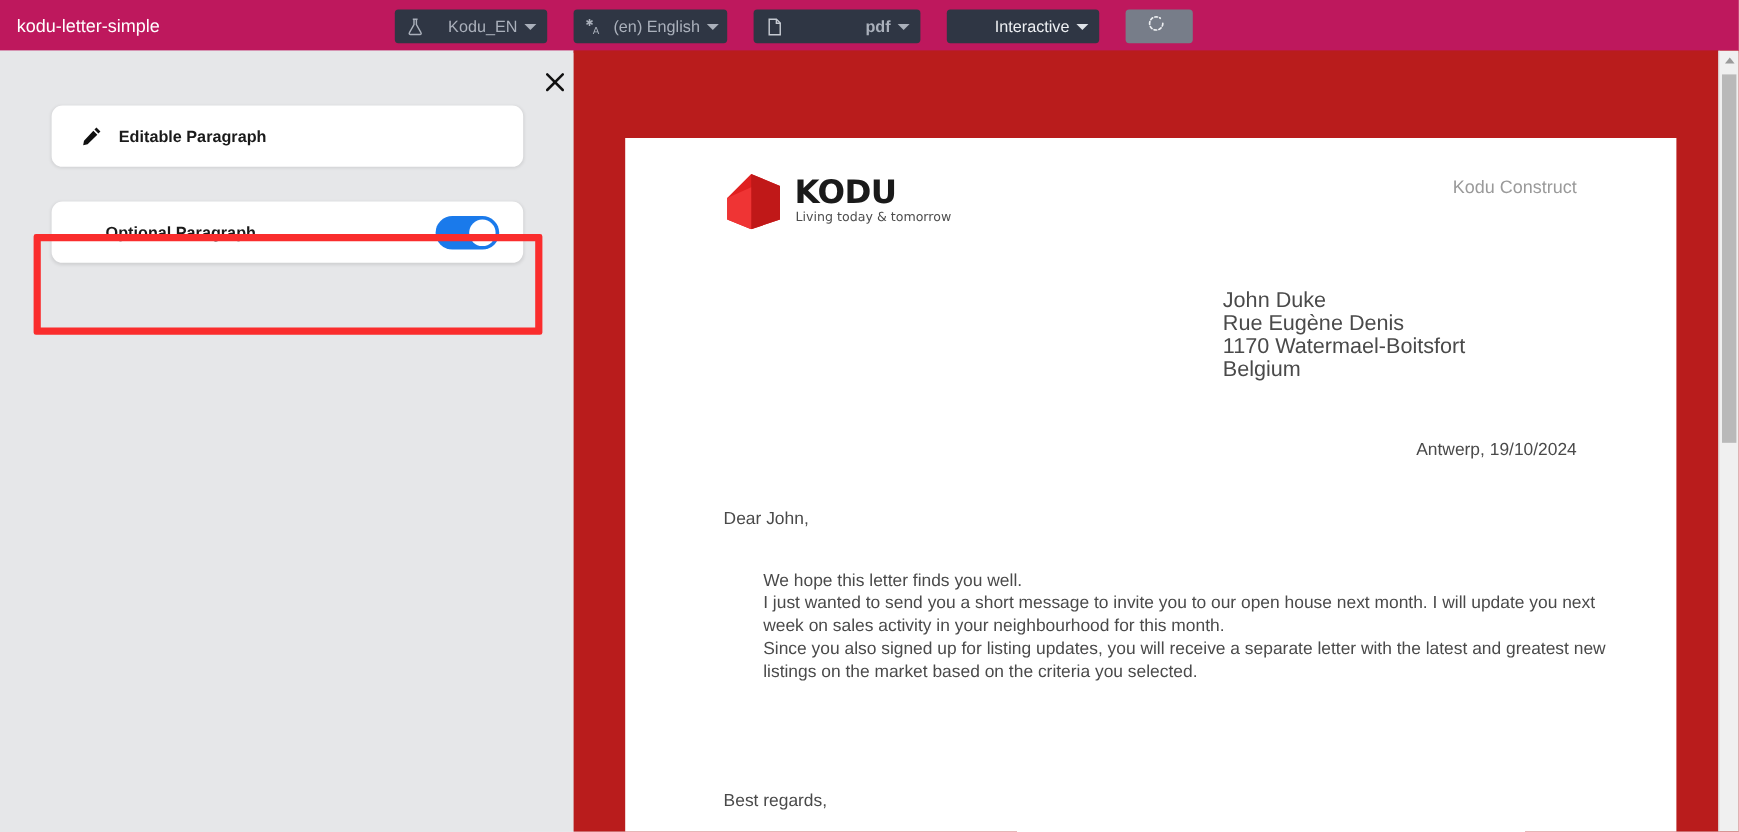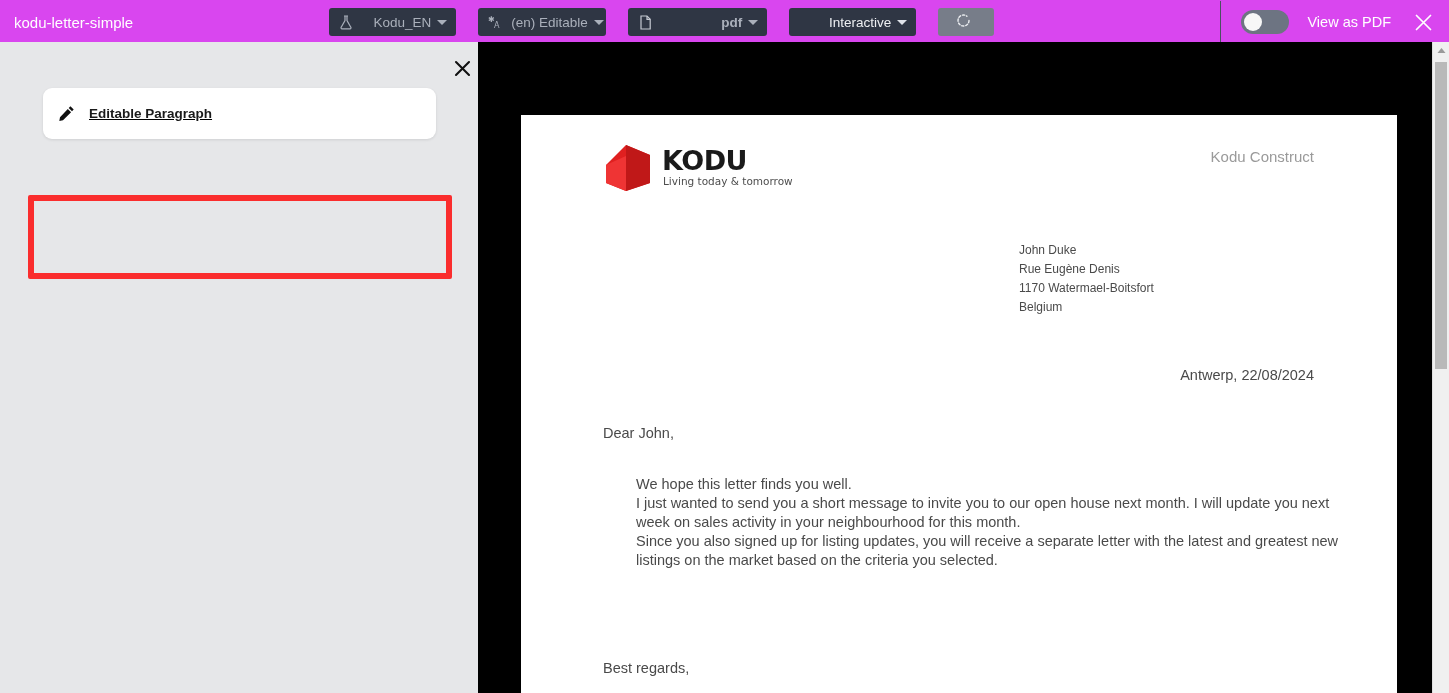--- a/index.html
+++ b/index.html
@@ -7,21 +7,21 @@
     width: 1449px; height: 693px;
     overflow: hidden;
     font-family: "Liberation Sans", sans-serif;
     background: #e6e7e9;
   }
 
   
   #toolbar {
     position: absolute; left: 0; top: 0;
     width: 1449px; height: 44px;
-    background: #d946ef;
+    background: #be185d;
     display: flex; align-items: center;
   }
   #doc-title {
     color: #ffffff;
     font-size: 15px;
     margin-left: 14px;
     white-space: nowrap;
   }
   .tb-spacer-left { width: 196px; }
 
@@ -129,22 +129,21 @@
     position: absolute;
     background: #ffffff;
     border-radius: 9px;
     box-shadow: 0 1px 3px rgba(0,0,0,0.10);
     display: flex;
     align-items: center;
   }
   #card-editable {
     left: 43px; top: 46px;
     width: 393px; height: 51px;
-    padding-left: 14px;
-    text-decoration: underline;
+    padding-left: 24px;
   }
   #card-optional {
     left: 43px; top: 126px;
     width: 393px; height: 51px;
     padding-left: 45px;
     padding-right: 20px;
   }
   .card-label {
     font-size: 13.5px;
     font-weight: bold;
@@ -180,21 +179,21 @@
     border: 6px solid #fa2d2d;
     border-radius: 2px;
     pointer-events: none;
   }
 
   
   #viewer {
     position: absolute;
     left: 478px; top: 42px;
     width: 971px; height: 651px;
-    background: #000000;
+    background: #b91c1c;
     overflow: hidden;
   }
   #page {
     position: absolute;
     left: 43px; top: 73px;
     width: 876px; height: 800px;
     background: #ffffff;
   }
 
   
@@ -229,21 +228,21 @@
   #company-name {
     position: absolute;
     right: 83px; top: 33px;
     font-size: 15px;
     color: #9a9a9a;
     white-space: nowrap;
   }
   #recipient-address {
     position: absolute;
     left: 498px; top: 126px;
-    font-size: 12px;
+    font-size: 18px;
     line-height: 19px;
     color: #4a4a4a;
     white-space: pre-line;
   }
   #letter-date {
     position: absolute;
     right: 83px; top: 252px;
     font-size: 14.5px;
     color: #4a4a4a;
     white-space: nowrap;
@@ -314,21 +313,21 @@
     <span class="caret"></span>
   </div>
 
   <div class="tb-select w-lang">
     <span class="ico">
       <svg width="15" height="15" viewBox="0 0 15 15" fill="#aab0bb">
         <text x="0" y="7" font-size="8" font-family="DejaVu Sans, sans-serif">✱</text>
         <text x="6" y="13" font-size="8" font-family="DejaVu Sans, sans-serif">A</text>
       </svg>
     </span>
-    <span class="lbl">(en) Editable</span>
+    <span class="lbl">(en) English</span>
     <span class="caret"></span>
   </div>
 
   <div class="tb-select w-pdf">
     <span class="ico">
       <svg width="13" height="15" viewBox="0 0 13 15" fill="none" stroke="#c6cad2" stroke-width="1.2">
         <path d="M2 1h6l3.2 3.2V14H2z"></path>
           <path d="M8 1v3.4h3.2"></path>
       </svg>
     </span>
@@ -344,51 +343,45 @@
 
   <div id="reset-button">
     <span>
       <svg width="17" height="17" viewBox="0 0 17 17" fill="none" stroke="#eceef1" stroke-width="1.4" stroke-linecap="round" stroke-dasharray="2.2 1.9">
         <path d="M14 8.5a5.5 5.5 0 1 1-2.1-4.3"></path>
       </svg>
       <svg width="0" height="0"></svg>
     </span>
   </div>
 
-  <div id="tb-right">
-    <div id="tb-divider"></div>
-    <div id="pdf-toggle">
-      <span class="knob"></span>
-    </div>
-    <div id="pdf-toggle-label">View as PDF</div>
-    <div id="close-window">
-      <svg width="21" height="21" viewBox="0 0 21 21" stroke="#ffffff" stroke-width="1.7" stroke-linecap="round">
-        <path d="M3.5 3.5l14 14M17.5 3.5l-14 14"></path>
-      </svg>
-    </div>
-  </div>
 </div>
 
 <div id="left-panel">
 
   <div id="panel-close">
     <svg width="19" height="19" viewBox="0 0 19 19" stroke="#111111" stroke-width="2.1" stroke-linecap="round">
       <path d="M3 3l13 13M16 3L3 16"></path>
     </svg>
   </div>
 
   <div class="card" id="card-editable">
     <span id="pencil-icon">
       <svg width="17" height="17" viewBox="0 0 17 17" fill="#111111">
         <path d="M12.4 1.3l3.3 3.3-1.7 1.7-3.3-3.3zM9.8 3.9l3.3 3.3L5 15.3 1.3 16l0.7-3.7z"></path>
       </svg>
     </span>
     <span class="card-label">Editable Paragraph</span>
   </div>
 
+  <div class="card" id="card-optional">
+    <span class="card-label">Optional Paragraph</span>
+    <span id="optional-toggle">
+      <span class="knob"></span>
+    </span>
+  </div>
 
   <div id="annotation-box"></div>
 </div>
 
 <div id="viewer">
 
   <div id="page">
 
     <div id="logo-block">
       <span id="logo-mark">
@@ -400,21 +393,21 @@
       </span>
       <span id="logo-word">KODU</span>
       <span id="logo-tagline">Living today &amp; tomorrow</span>
     </div>
 
     <div id="company-name">Kodu Construct</div>
     <div id="recipient-address">John Duke
 Rue Eugène Denis
 1170 Watermael-Boitsfort
 Belgium</div>
-    <div id="letter-date">Antwerp, 22/08/2024</div>
+    <div id="letter-date">Antwerp, 19/10/2024</div>
     <div id="salutation">Dear John,</div>
     <div class="body-para" id="para-1">We hope this letter finds you well.
 I just wanted to send you a short message to invite you to our open house next month. I will update you next week on sales activity in your neighbourhood for this month.
 Since you also signed up for listing updates, you will receive a separate letter with the latest and greatest new listings on the market based on the criteria you selected.</div>
     <div id="closing">Best regards,</div>
   </div>
 
   <div id="scrollbar">
     <div id="scroll-up-arrow">
       <svg width="9" height="7" viewBox="0 0 9 7" fill="#9a9a9a">

